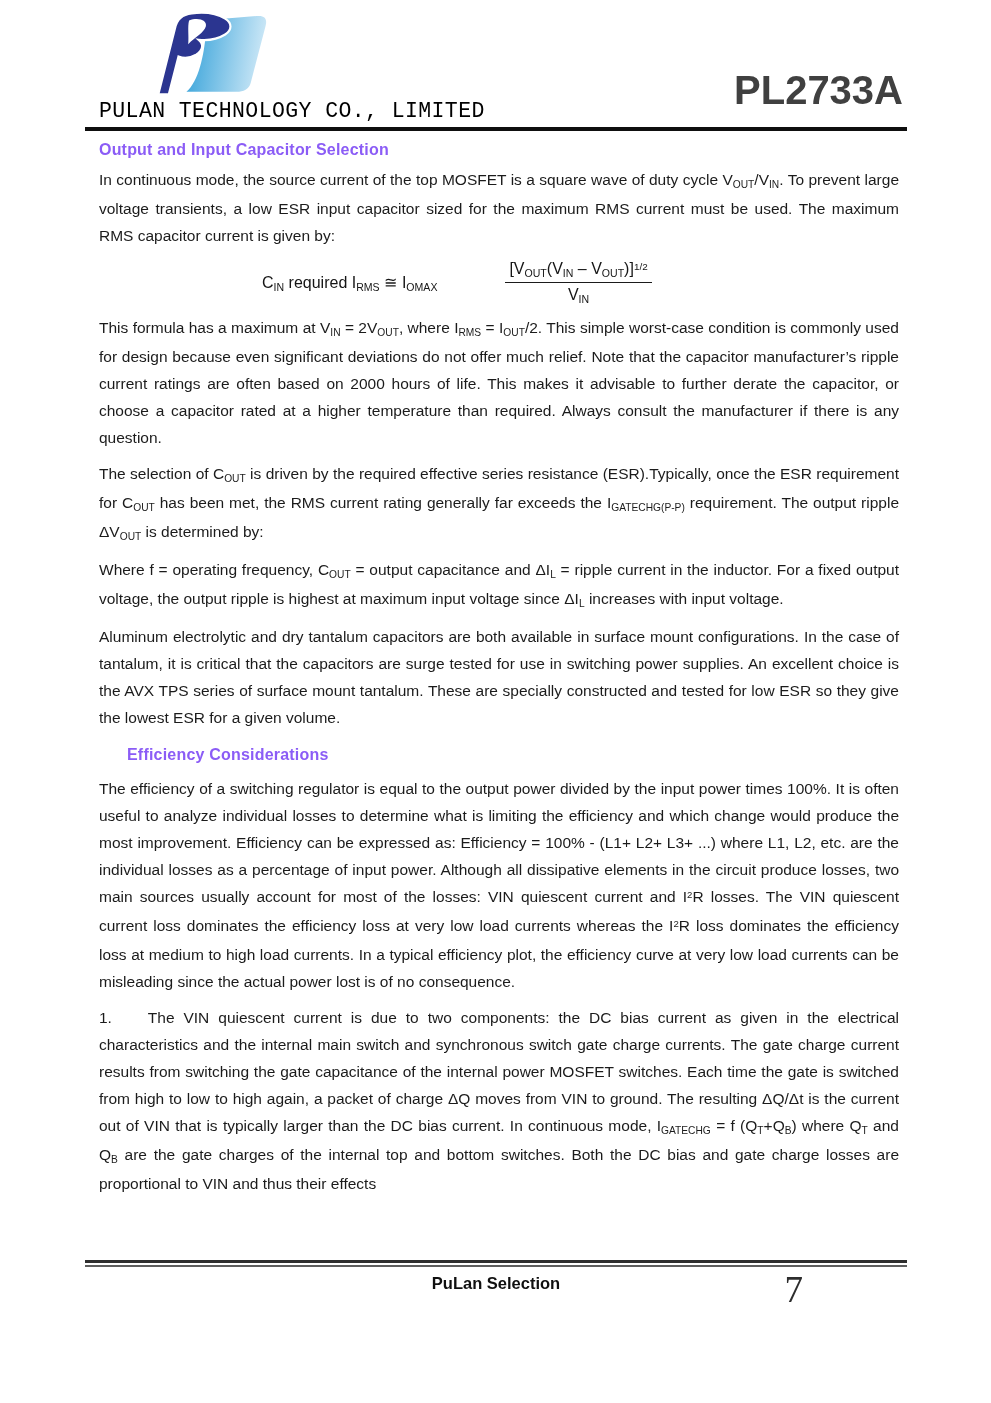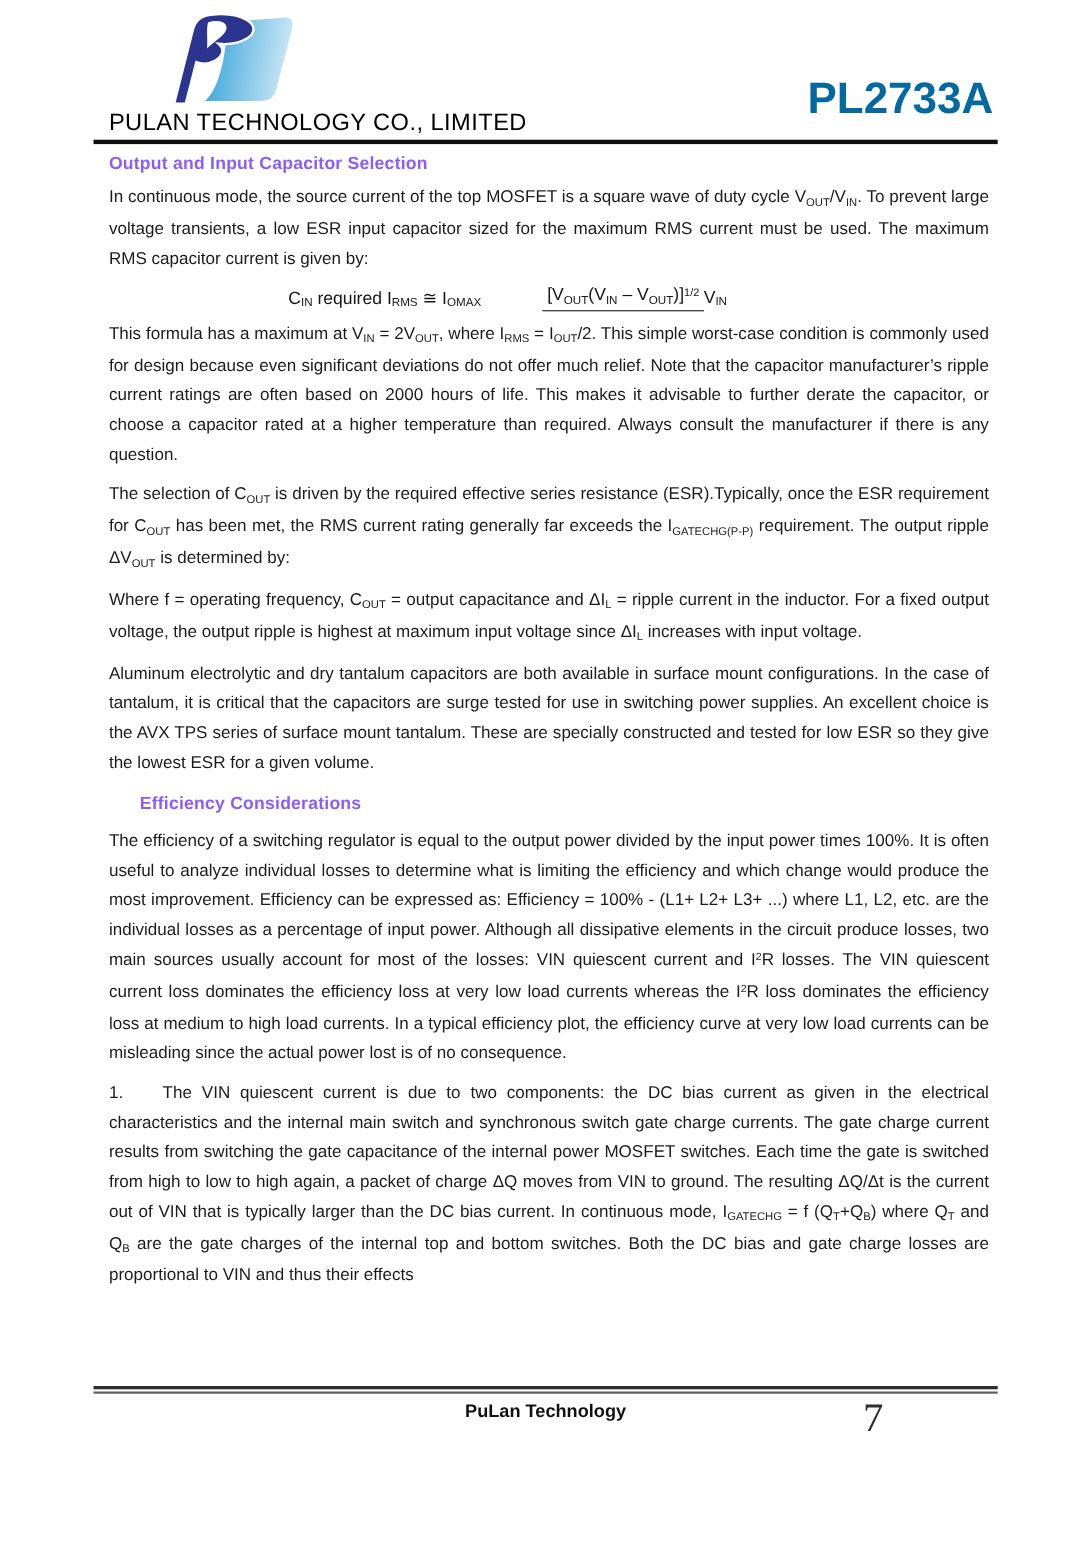--- a/index.html
+++ b/index.html
@@ -3,36 +3,36 @@
 <meta charset="utf-8">
 <style>
   html,body{margin:0;padding:0;background:#e8e8e8;}
   .page{position:relative;width:991px;height:1403px;background:#ffffff;margin:0 auto;
         font-family:"Liberation Sans",sans-serif;color:#1b1b1b;overflow:hidden;}
   .content{position:absolute;left:99px;top:0;width:800px;}
 
   
   .header{position:relative;padding-top:8px;}
   .logo{margin-left:54px;display:block;}
-  .company{font-family:Liberation Sans, sans-serif;font-size:21.5px;line-height:24px;
+  .company{font-family:Liberation Mono, monospace;font-size:21.5px;line-height:24px;
            letter-spacing:0.4px;color:#000;margin-top:1px;}
   .part{position:absolute;top:70px;right:-4px;font-size:40px;font-weight:bold;line-height:40px;}
   .hrule{margin:4px 0 0 -14px;width:822px;height:0;border-top:4.5px solid #0f0f0f;}
 
   
   .sec-heading{font-size:16px;font-weight:bold;margin:10px 0 7px;letter-spacing:0.2px;color:#8b5cf6;}
   .sec-heading.second{margin-top:15px;margin-bottom:11px;margin-left:28px;}
   .body-par{font-size:15.5px;line-height:27px;text-align:justify;margin:0 0 9px;}
   .rs{font-size:0.66em;position:relative;top:0.28em;letter-spacing:0;}
   .rp{font-size:0.62em;position:relative;top:-0.45em;}
 
   
   .formula{display:flex;align-items:center;font-size:16px;color:#151515;margin:3px 0 7px;gap:48px;}
   .f-lhs{margin-right:8px;white-space:nowrap;}
-  .frac{display:inline-flex;align-items:center;line-height:21px;}
+  .frac{display:inline-flex;flex-direction:column;align-items:center;line-height:21px;margin-left:12px;}
   .frac .num{display:block;border-bottom:1.6px solid #1b1b1b;padding:0 4px 1px;white-space:nowrap;}
   .frac .den{display:block;padding-top:1px;white-space:nowrap;}
   .bigparen{font-size:33px;font-weight:300;line-height:30px;margin:0 1px;color:#222;}
   .f1{margin-left:163px;}
   .f2{margin-left:266px;margin-top:6px;margin-bottom:4px;}
 
   
   .footer{position:absolute;left:85px;top:1260px;width:822px;}
   .footer-rule{border-top:3px solid #2e2e2e;height:2px;border-bottom:2.5px solid #5e5e5e;}
   .footer-text{text-align:center;font-weight:bold;font-size:16.5px;margin-top:7px;color:#101010;}
@@ -53,21 +53,21 @@
             <stop offset="1" stop-color="#c9e6f6"></stop>
           </linearGradient>
         </defs>
         <path d="M60,28 C62,16 68,12 80,11 L118,8 C127,7 130,11 128,19 L111,84
                  C109,91 103,94 95,94 L38,94 C52,82 58,52 60,28 Z" fill="url(#lg)"></path>
         <path d="M6,97 L25,22 C27,12 34,6 44,5 C60,3 74,6 82,11 C90,16 90,24 82,29
                  C74,34 62,36 52,35 C58,40 57,47 49,52 C42,56 34,56 29,54 L18,97 Z" fill="#2b3590" stroke="#ffffff" stroke-width="2.5"></path>
         <path d="M41,13 C52,9 62,13 60,20 C58,27 48,32 40,40 C41,31 39,20 41,13 Z" fill="#ffffff"></path>
       </svg>
       <div class="company">PULAN TECHNOLOGY CO., LIMITED</div>
-      <div class="part" style="color:#0369a1;">PL2733A</div>
+      <div class="part" style="color:#404040;">PL2733A</div>
       <div class="hrule"></div>
     </div>
 
     <div class="sec-heading">Output and Input Capacitor Selection</div>
 
     <p class="body-par">In continuous mode, the source current of the top MOSFET is a square wave of duty cycle V<span class="rs">OUT</span>/V<span class="rs">IN</span>. To prevent large voltage transients, a low ESR input capacitor sized for the maximum RMS current must be used. The maximum RMS capacitor current is given by:</p>
 
     <div class="formula f1">
       <span class="f-lhs">C<span class="rs">IN</span> required I<span class="rs">RMS</span> ≅ I<span class="rs">OMAX</span></span>
       <span class="frac">
@@ -88,16 +88,16 @@
     <div class="sec-heading second">Efficiency Considerations</div>
 
     <p class="body-par">The efficiency of a switching regulator is equal to the output power divided by the input power times 100%. It is often useful to analyze individual losses to determine what is limiting the efficiency and which change would produce the most improvement. Efficiency can be expressed as: Efficiency = 100% - (L1+ L2+ L3+ ...) where L1, L2, etc. are the individual losses as a percentage of input power. Although all dissipative elements in the circuit produce losses, two main sources usually account for most of the losses: VIN quiescent current and I<span class="rp">2</span>R losses. The VIN quiescent current loss dominates the efficiency loss at very low load currents whereas the I<span class="rp">2</span>R loss dominates the efficiency loss at medium to high load currents. In a typical efficiency plot, the efficiency curve at very low load currents can be misleading since the actual power lost is of no consequence.</p>
 
     <p class="body-par">1.&nbsp;&nbsp;&nbsp;&nbsp;The VIN quiescent current is due to two components: the DC bias current as given in the electrical characteristics and the internal main switch and synchronous switch gate charge currents. The gate charge current results from switching the gate capacitance of the internal power MOSFET switches. Each time the gate is switched from high to low to high again, a packet of charge ΔQ moves from VIN to ground. The resulting ΔQ/Δt is the current out of VIN that is typically larger than the DC bias current. In continuous mode, I<span class="rs">GATECHG</span> = f (Q<span class="rs">T</span>+Q<span class="rs">B</span>) where Q<span class="rs">T</span> and Q<span class="rs">B</span> are the gate charges of the internal top and bottom switches. Both the DC bias and gate charge losses are proportional to VIN and thus their effects</p>
 
   </div>
 
   <div class="footer">
     <div class="footer-rule"></div>
-    <div class="footer-text">PuLan Technology</div>
+    <div class="footer-text">PuLan Selection</div>
     <div class="page-num">7</div>
   </div>
 </div>
 
 </body></html>

